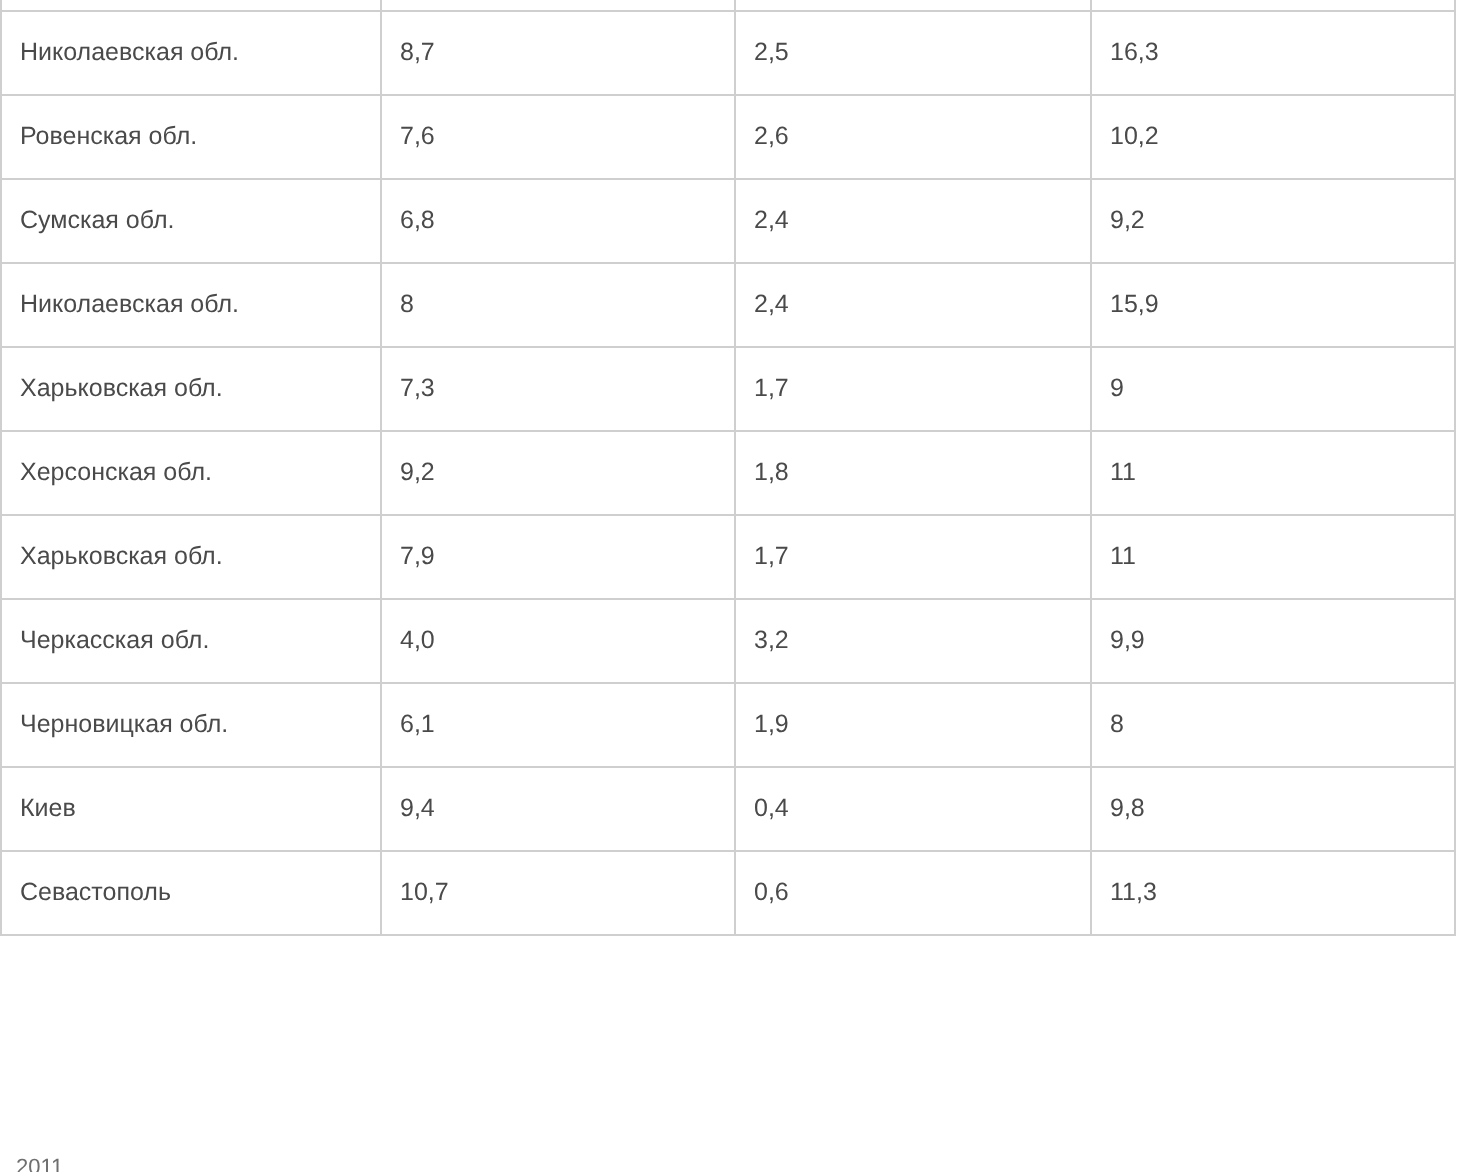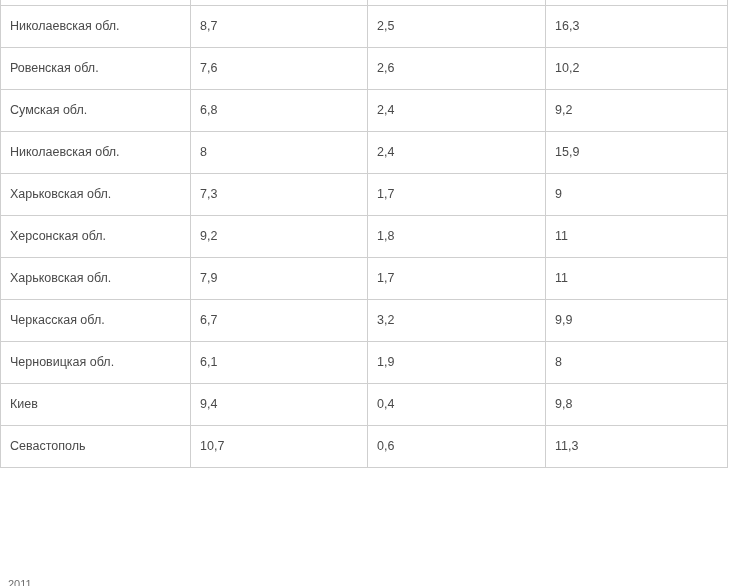--- a/index.html
+++ b/index.html
@@ -123,21 +123,21 @@
           <td>11</td>
         </tr>
         <tr>
           <td>Харьковская обл.</td>
           <td>7,9</td>
           <td>1,7</td>
           <td>11</td>
         </tr>
         <tr>
           <td>Черкасская обл.</td>
-          <td>6,7</td>
+          <td>4,0</td>
           <td>3,2</td>
           <td>9,9</td>
         </tr>
         <tr>
           <td>Черновицкая обл.</td>
           <td>6,1</td>
           <td>1,9</td>
           <td>8</td>
         </tr>
         <tr>

